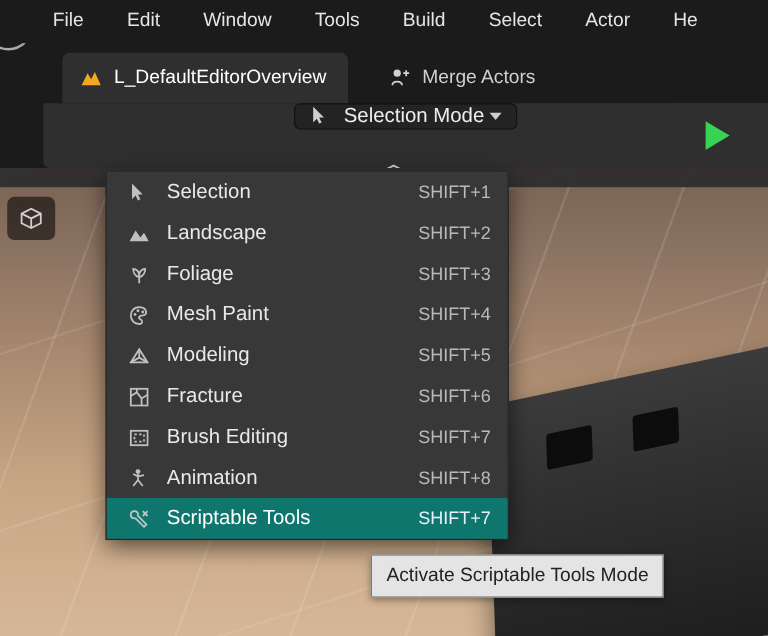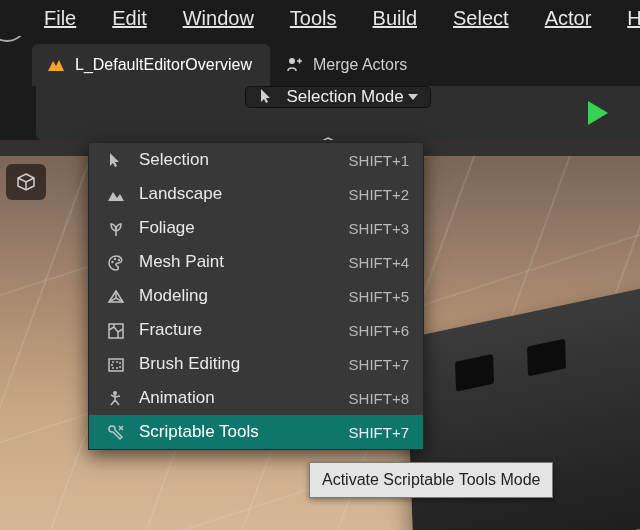--- a/index.html
+++ b/index.html
@@ -1,25 +1,25 @@
 <!DOCTYPE html>
 <html><head>
 <meta charset="utf-8">
 <style>
   * { margin:0; padding:0; box-sizing:border-box; font-family:"Segoe UI",Arial,sans-serif; }
   html,body{ width:640px; height:530px; overflow:hidden; background:#1b1b1b; color:#ddd; }
 
   
   .menubar{ position:absolute; left:0; top:0; right:0; height:36px; display:flex; align-items:center; padding-left:42px; background:#1b1b1b; }
-  .menubar .item{ padding:4px 18px; font-size:20px; color:#e5e5e5; cursor:default;text-decoration:underline; }
+  .menubar .item{ padding:4px 18px; font-size:16px; color:#e5e5e5; cursor:default; }
   .menubar .item:first-child{ padding-left:2px; }
   .logo-frag{ position:absolute; left:-14px; top:0; width:42px; height:42px; border:2px solid #aaa; border-radius:50%; }
 
   
-  .tabs{ position:absolute; left:32px; top:44px; right:0; height:42px; display:flex; align-items:center; }
+  .tabs{ position:absolute; left:52px; top:44px; right:0; height:42px; display:flex; align-items:center;gap:19px; }
   .tab{ height:42px; display:flex; align-items:center; padding:0 18px 0 14px; font-size:16px; color:#cfcfcf; position:relative; }
   .tab.active{ background:#2f2f2f; border-radius:6px 6px 0 0; color:#fff; }
   .tab .ticon{ width:20px; height:20px; margin-right:9px; display:flex; align-items:center; justify-content:center; }
 
   
   .toolbar{ position:absolute; left:36px; right:0; top:86px; height:54px; background:#2f2f2f; border-radius:0 0 0 6px; display:flex; align-items:center; padding:0 10px; gap:12px;flex-direction:column; }
   .mode-btn{ height:36px; display:flex; align-items:center; padding:0 12px; border:1px solid #111; border-radius:5px; background:#232323; color:#eee; font-size:17px; }
   .mode-btn .micon{ width:18px; height:18px; margin-right:10px; }
   .tb-sep{ width:1px; height:32px; background:#1b1b1b; margin:0 2px; }
   .tb-btn{ height:36px; display:flex; align-items:center; padding:0 6px; gap:2px; }

